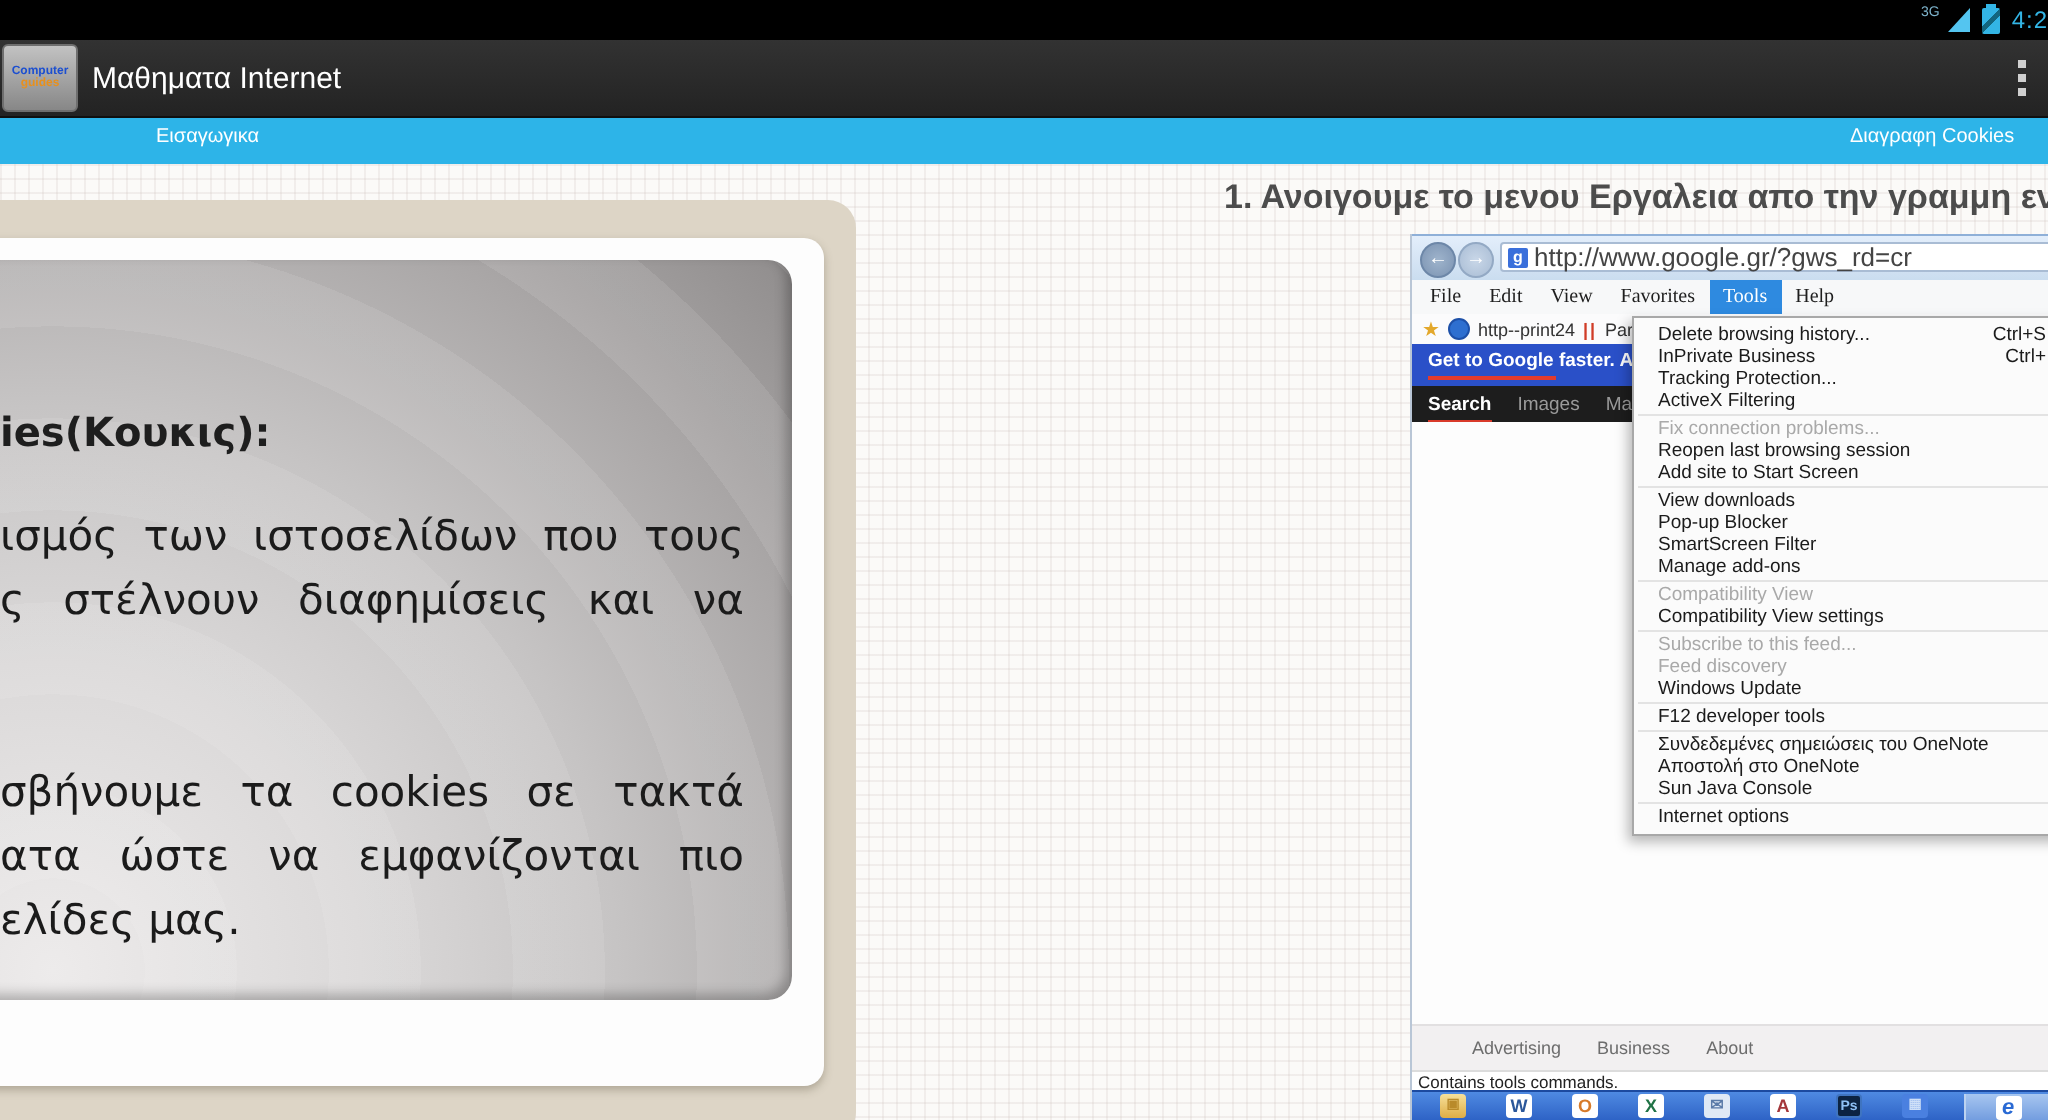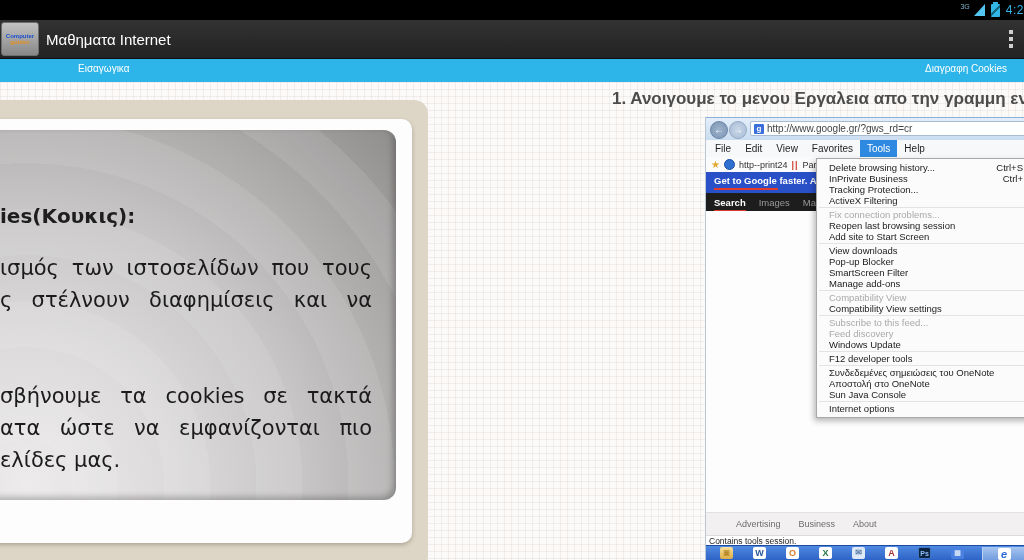--- a/index.html
+++ b/index.html
@@ -69,23 +69,23 @@
   .addr{position:absolute;top:0;left:0;width:100%;height:23px;
         background:linear-gradient(#e3eefb,#c9dcef);border-top:1px solid #8fb0d8;border-bottom:1px solid #b7c9de;}
   .nav-btn{position:absolute;top:3px;width:16px;height:16px;border-radius:50%;color:#fff;
            font-size:10px;line-height:15px;text-align:center;}
   .nav-back{left:4px;background:radial-gradient(#9fb4cc,#7b93b2);border:1px solid #6d87a8;}
   .nav-fwd{left:23px;background:radial-gradient(#c9d7e8,#a8bcd4);border:1px solid #93a9c4;}
   .url-field{position:absolute;left:44px;top:3px;width:290px;height:15px;background:#fff;
              border:1px solid #a9bcd4;border-radius:2px;display:flex;align-items:center;gap:3px;padding:0 3px;box-sizing:border-box;}
   .favicon{width:10px;height:10px;background:#3a6fdb;color:#fff;font-size:8px;font-weight:bold;
            text-align:center;line-height:10px;border-radius:1px;flex:0 0 auto;}
-  .url-text{font-size:10px;color:#444;white-space:nowrap;}
+  .url-text{font-size:13px;color:#444;white-space:nowrap;}
   .mbar{position:absolute;top:23px;left:0;width:100%;height:17px;background:#f7f8f9;
-        display:flex;align-items:center;font-size:10px;color:#1e1e1e;padding-left:2px;box-sizing:border-box;}
+        display:flex;align-items:center;font-size:10px;color:#1e1e1e;padding-left:2px;box-sizing:border-box;font-family:Liberation Serif, serif;}
   .mitem{padding:2px 7px;line-height:13px;}
   .mitem.active{background:#2e8ae0;color:#fff;}
   .fbar{position:absolute;top:40px;left:0;width:100%;height:15px;background:#fbfbfc;
         display:flex;align-items:center;font-size:9px;color:#333;gap:4px;padding-left:5px;box-sizing:border-box;}
   .star-icon{color:#e3a82c;font-size:10px;}
   .fav-dot{width:9px;height:9px;border-radius:50%;background:#2e6fd0;border:1px solid #1d50a8;flex:0 0 auto;}
   .par-icon{color:#d03c28;font-weight:bold;letter-spacing:1px;}
   .promo{position:absolute;top:55px;left:0;width:100%;height:21px;background:#2a50c8;color:#fff;
          font-weight:bold;font-size:9.5px;line-height:17px;padding-left:8px;white-space:nowrap;box-sizing:border-box;}
   .promo:after{content:"";position:absolute;left:8px;bottom:3px;width:64px;height:2px;background:#e23b2e;}
@@ -200,21 +200,21 @@
       <span>Maps</span>
       <span>Play</span>
       <span>Y</span>
     </div>
     <div class="page-body"></div>
     <div class="foot">
       <span>Advertising</span>
       <span>Business</span>
       <span>About</span>
     </div>
-    <div class="bstat">Contains tools session.</div>
+    <div class="bstat">Contains tools commands.</div>
     <div class="tbar">
       <span class="tb tb-folder">▣</span>
       <span class="tb tb-word">W</span>
       <span class="tb tb-outlook">O</span>
       <span class="tb tb-excel">X</span>
       <span class="tb tb-mail">✉</span>
       <span class="tb tb-access">A</span>
       <span class="tb tb-ps">Ps</span>
       <span class="tb tb-photo">▦</span>
       <span class="tb-ie-sec">

